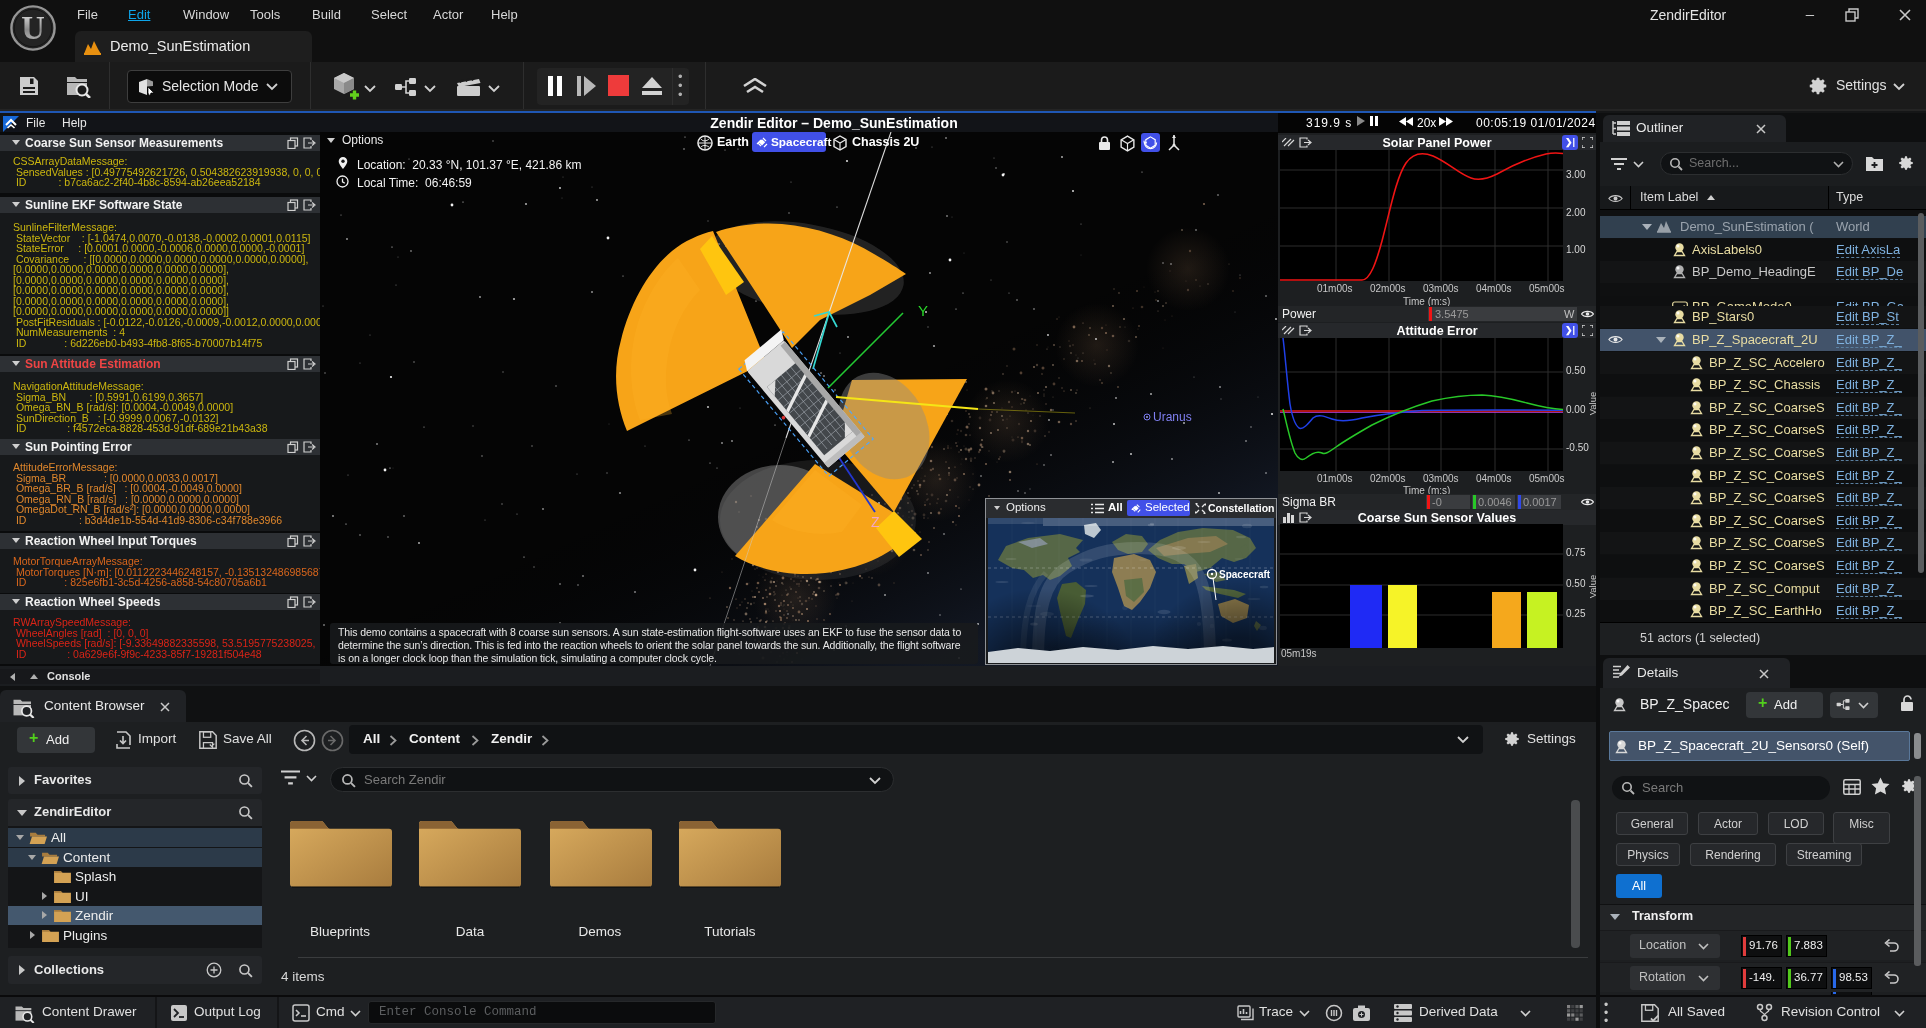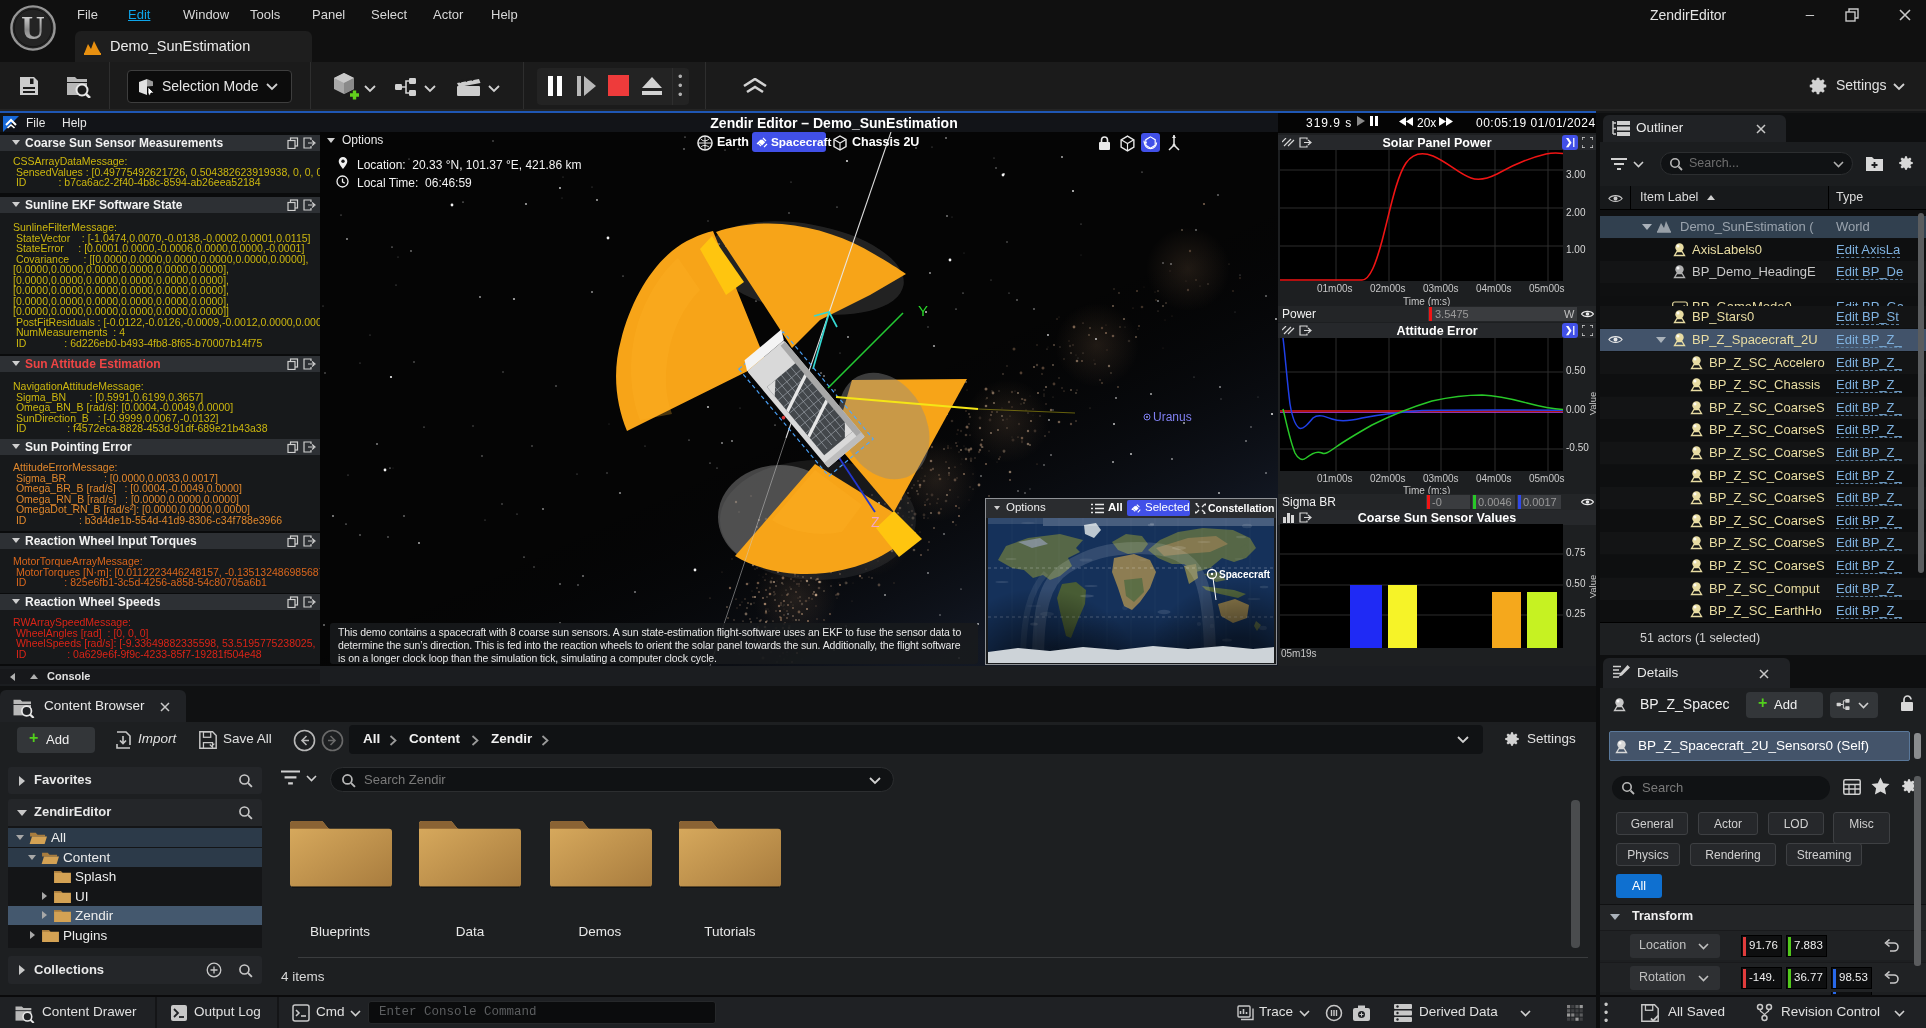--- a/index.html
+++ b/index.html
@@ -9,21 +9,21 @@
 </style></head>
 <body>
 
 <div class="abs" style="left:0;top:0;width:1926px;height:30px;background:#101010;">
 
   <div class="abs" style="left:0;top:0;height:30px;">
       <span class="abs" style="left:77px;top:0;line-height:30px;font-size:13px;color:#d8d8d8;">File</span>
       <span class="abs" style="left:128px;top:0;line-height:30px;font-size:13px;color:#0ea5e9;text-decoration:underline;">Edit</span>
       <span class="abs" style="left:183px;top:0;line-height:30px;font-size:13px;color:#d8d8d8;">Window</span>
       <span class="abs" style="left:250px;top:0;line-height:30px;font-size:13px;color:#d8d8d8;">Tools</span>
-      <span class="abs" style="left:312px;top:0;line-height:30px;font-size:13px;color:#d8d8d8;">Panel</span>
+      <span class="abs" style="left:312px;top:0;line-height:30px;font-size:13px;color:#d8d8d8;">Build</span>
       <span class="abs" style="left:371px;top:0;line-height:30px;font-size:13px;color:#d8d8d8;">Select</span>
       <span class="abs" style="left:433px;top:0;line-height:30px;font-size:13px;color:#d8d8d8;">Actor</span>
       <span class="abs" style="left:491px;top:0;line-height:30px;font-size:13px;color:#d8d8d8;">Help</span>
     </div>
   <div class="abs" style="left:1650px;top:0;height:30px;line-height:30px;font-size:14px;color:#e4e4e4;">ZendirEditor</div>
   <div class="abs" style="left:1790px;top:0;width:40px;height:30px;color:#c8c8c8;font-size:15px;text-align:center;line-height:28px;">–</div>
   <svg class="abs" style="left:1845px;top:8px" width="14" height="14" viewBox="0 0 14 14">
       <rect x="1" y="4" width="9" height="9" fill="none" stroke="#c8c8c8" stroke-width="1.4"></rect>
       <path d="M4 4 V1 H13 V10 H10" fill="none" stroke="#c8c8c8" stroke-width="1.4"></path>
     </svg>
@@ -1854,21 +1854,21 @@
 <div class="abs" style="left:0;top:36px;width:1596px;height:38px;background:#1d1f21;">
 <div class="abs" style="left:17px;top:5px;width:78px;height:26px;background:#333639;border-radius:4px;">
 <span class="abs" style="left:12px;top:2px;font-size:16px;color:#52d01c;font-weight:bold;">+</span>
 <span class="abs" style="left:29px;top:5px;font-size:13px;color:#f0f0f0;">Add</span>
 </div>
 <svg class="abs" style="left:113px;top:8px" width="20" height="20" viewBox="0 0 20 20">
         <path d="M4 2 H13 L17 6 V15" fill="none" stroke="#c8c8c8" stroke-width="1.6"></path>
         <path d="M10 6 V13 M7 10.5 L10 13.5 L13 10.5" fill="none" stroke="#c8c8c8" stroke-width="1.6"></path>
         <path d="M4 14 V18 H17" fill="none" stroke="#c8c8c8" stroke-width="1.6"></path>
       </svg>
-<span class="abs" style="left:138px;top:9px;font-size:13.5px;color:#e0e0e0;font-style:italic;">Import</span>
+<span class="abs" style="left:138px;top:9px;font-size:13.5px;color:#e0e0e0;">Import</span>
 <svg class="abs" style="left:198px;top:8px" width="20" height="20" viewBox="0 0 22 22">
         <path d="M2 2 h14 l4 4 v14 h-18 z" fill="none" stroke="#c8c8c8" stroke-width="1.6"></path>
         <rect x="6" y="2" width="8" height="6" fill="none" stroke="#c8c8c8" stroke-width="1.4"></rect>
         <path d="M6 21 v-7 h10 v7 M13 16 l2 2 l3 -3" fill="none" stroke="#c8c8c8" stroke-width="1.4"></path>
       </svg>
 <span class="abs" style="left:223px;top:9px;font-size:13.5px;color:#e0e0e0;">Save All</span>
 <svg class="abs" style="left:293px;top:7px" width="23" height="23" viewBox="0 0 23 23">
         <circle cx="11.5" cy="11.5" r="10" fill="none" stroke="#b8b8b8" stroke-width="1.6"></circle>
         <path d="M13.5 7 L9 11.5 L13.5 16 M9 11.5 H16" fill="none" stroke="#b8b8b8" stroke-width="1.6"></path>
       </svg>

